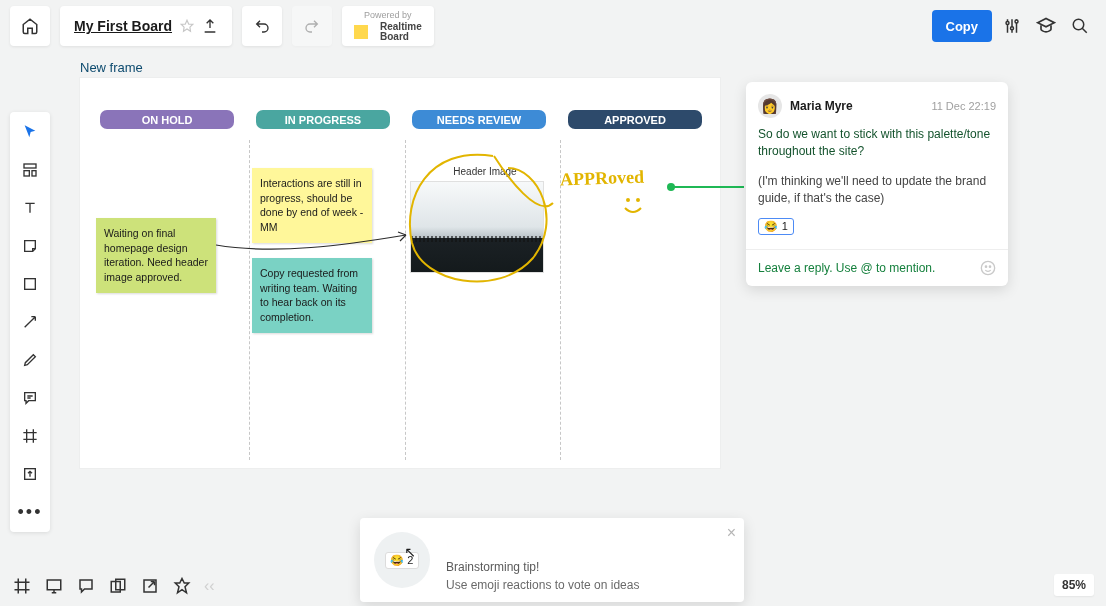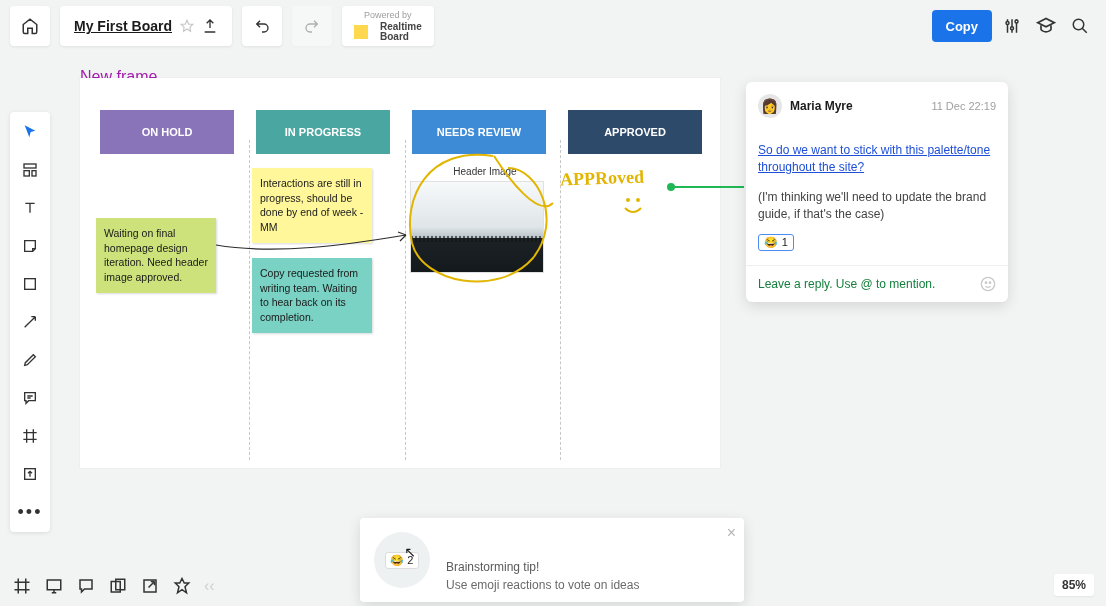--- a/index.html
+++ b/index.html
@@ -25,25 +25,25 @@
 .share-btn { background: #1a73e8; color: #fff; font-size: 13px; font-weight: 600; border-radius: 4px; height: 32px; padding: 0 14px; display: flex; align-items: center; cursor: pointer; }
 .right-icons { display: flex; align-items: center; gap: 14px; padding-right: 6px; color: #333; }
 .icon-btn { width: 20px; height: 20px; display: flex; align-items: center; justify-content: center; }
 svg { display: block; }
 
 
 .toolbar { position: absolute; left: 10px; top: 112px; background: #fff; border-radius: 4px; box-shadow: 0 1px 4px rgba(0,0,0,.1); width: 40px; padding: 6px 0; display: flex; flex-direction: column; align-items: center; gap: 10px; }
 .toolbar .tool { width: 28px; height: 28px; display: flex; align-items: center; justify-content: center; color: #333; }
 
 
-.frame-label { position: absolute; left: 80px; top: 68px; font-size: 16px; color: #a21caf; }
+.frame-label { position: absolute; left: 80px; top: 60px; font-size: 13px; color: #0c4a6e; }
 .frame { position: absolute; left: 80px; top: 78px; width: 640px; height: 390px; background: #fff; box-shadow: 0 0 0 1px rgba(0,0,0,.02); }
 .cols { position: absolute; left: 100px; top: 110px; display: flex; gap: 22px; }
 .col { width: 134px; }
-.col-head { height: 44px; display: flex; align-items: center; justify-content: center; font-size: 11px; font-weight: 700; color: #fff; margin-bottom: 12px; }
+.col-head { height: 19px; display: flex; align-items: center; justify-content: center; font-size: 11px; font-weight: 700; color: #fff; margin-bottom: 12px; border-radius: 7px; }
 .divider { position: absolute; top: 140px; width: 1px; height: 320px; border-left: 1px dashed #c7c7c7; }
 .sticky { width: 120px; padding: 8px; font-size: 10.5px; line-height: 1.4; color: #1a1a1a; box-shadow: 1px 1px 2px rgba(0,0,0,.15); position: absolute; }
 .sticky.green1 { background: #cde27a; }
 .sticky.yell { background: #fff79a; }
 .sticky.teal { background: #7ad2c4; }
 .hdr-img { position: absolute; width: 150px; }
 .hdr-img .cap { font-size: 10px; text-align: center; color: #333; padding: 4px 0; }
 .hdr-img .pic { width: 134px; height: 92px; background: linear-gradient(#f7f9fa 0%, #dfe5e8 50%, #b9c2c7 62%, #1b2125 62%, #141a1c 100%); border: 1px solid #e0e0e0; position: relative; }
 .hdr-img .pic::after { content:""; position:absolute; left:0; right:0; top:60%; height:6px; background: repeating-linear-gradient(90deg,#111 0 2px, transparent 2px 4px); opacity:.6; }
 .arrowline { position: absolute; stroke: #2b2b2b; stroke-width: 1.2; fill: none; }
@@ -60,21 +60,21 @@
 .resolve-lbl{font-size:12px; color:#6a6a6a;}
 .dots{margin-left:auto; display:flex; gap:7px; align-items:center;}
 .dot{width:10px;height:10px;border-radius:50%;}
 .dot.yellow{background:#ffd500;} .dot.green{background:#fff; border:2px solid #1fb855; width:12px;height:12px;} .dot.red{background:#f04b3e;} .dot.blue{background:#1a73e8;} .dot.black{background:#1a1a1a;}
 .dots .more{color:#bcbcbc; font-size:16px; letter-spacing:2px;}
 .comment-body{padding:12px 12px 14px; font-size:12px;}
 .comment-body .row1{display:flex; align-items:center; gap:8px;}
 .avatar{width:24px;height:24px;border-radius:50%; background:#e6e6e6; display:flex;align-items:center;justify-content:center; font-size:14px;}
 .author{font-weight:700; font-size:12px;}
 .time{margin-left:auto; color:#a0a0a0; font-size:11px;}
-.msg{margin-top:24px; color:#1d4ed8; line-height:1.45;text-decoration:underline;}
+.msg{margin-top:8px; color:#14532d; line-height:1.45;}
 .msg2{margin-top:12px; color:#444; line-height:1.45;}
 .react{margin-top:10px; display:inline-flex; align-items:center; gap:4px; border:1px solid #4d8bf5; border-radius:3px; padding:1px 5px; font-size:11px;}
 .comment-reply{border-top:1px solid #eee; padding:10px 12px; display:flex; align-items:center; color:#15803d; font-size:12px;}
 .comment-reply .emoji-icn{margin-left:auto; color:#c9c9c9;}
 
 
 .tip{position:absolute; left:360px; bottom:4px; width:384px; height:84px; background:#fff; border-radius:4px; box-shadow:0 4px 14px rgba(0,0,0,.12); display:flex; align-items:center; padding:12px 14px; gap:16px;}
 .tip-close{position:absolute; top:6px; right:8px; color:#b5b5b5; cursor:pointer;}
 .tip-icon{width:56px;height:56px;border-radius:50%;background:#eef1f2; display:flex;align-items:center;justify-content:center; flex-direction:column; position:relative;}
 .tip-icon .curs{position:absolute; top:12px; right:14px; font-size:14px;}

